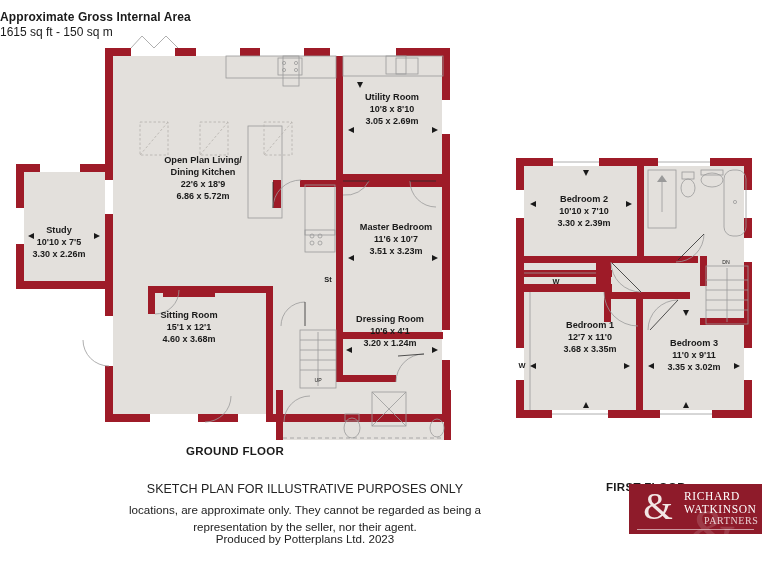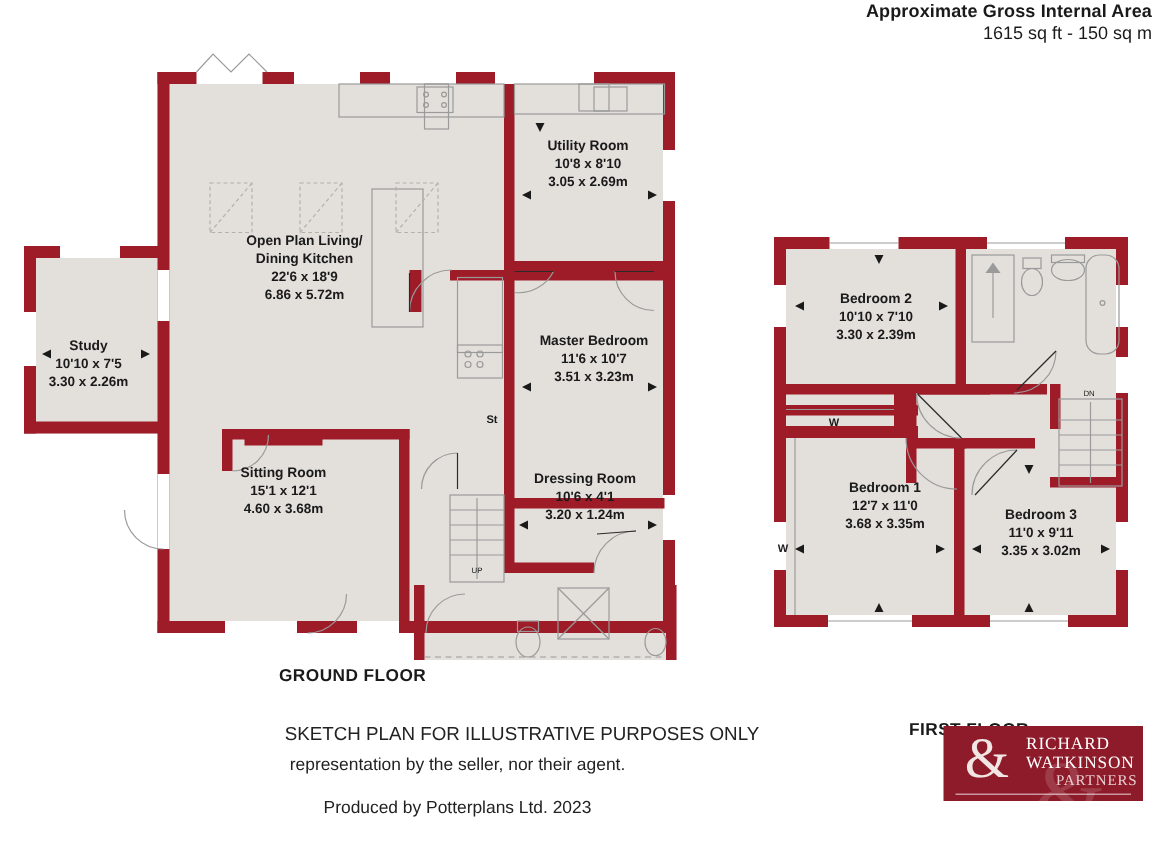--- a/index.html
+++ b/index.html
@@ -15,24 +15,24 @@
     position: relative;
     overflow: hidden;
   }
   .page {
     position: absolute;
     inset: 0;
   }
   
   .header {
     position: absolute;
-    top: 0px;
+    top: 10px;
     left: 0;
     width: 768px;
-    text-align: right;
+    text-align: left;
   }
   .header .l1 {
     font-size: 12px;
     font-weight: bold;
     letter-spacing: 0.1px;
     line-height: 15px;
   }
   .header .l2 {
     font-size: 12px;
     font-weight: normal;
@@ -59,21 +59,20 @@
   
   .disc-title {
     position: absolute;
     top: 482px;
     left: 0;
     width: 610px;
     text-align: center;
     font-size: 12.5px;
     font-family: "Liberation Sans", sans-serif;
     color: #222;
-    padding-left: 43px;
   }
   .disc-body {
     position: absolute;
     top: 502px;
     left: 0;
     width: 610px;
     text-align: center;
     font-size: 11.6px;
     line-height: 16.5px;
     color: #222;
@@ -456,20 +455,21 @@
         <text class="vtiny" x="726" y="234">DN</text>
       </g>
     </g>
   </svg>
 
   <div class="floor-caption" id="cap-ground">GROUND FLOOR</div>
   <div class="floor-caption" id="cap-first">FIRST FLOOR</div>
 
   <div class="disc-title">SKETCH PLAN FOR ILLUSTRATIVE PURPOSES ONLY</div>
   <div class="disc-body">
+    <div>locations, are approximate only. They cannot be regarded as being a</div>
     <div>representation by the seller, nor their agent.</div>
   </div>
   <div class="produced">Produced by Potterplans Ltd. 2023</div>
 
   <div class="logo">
     <div class="ghost">&amp;</div>
     <div class="amp">&amp;</div>
     <div class="names">
       <div class="n1">RICHARD</div>
       <div class="n2">WATKINSON</div>

